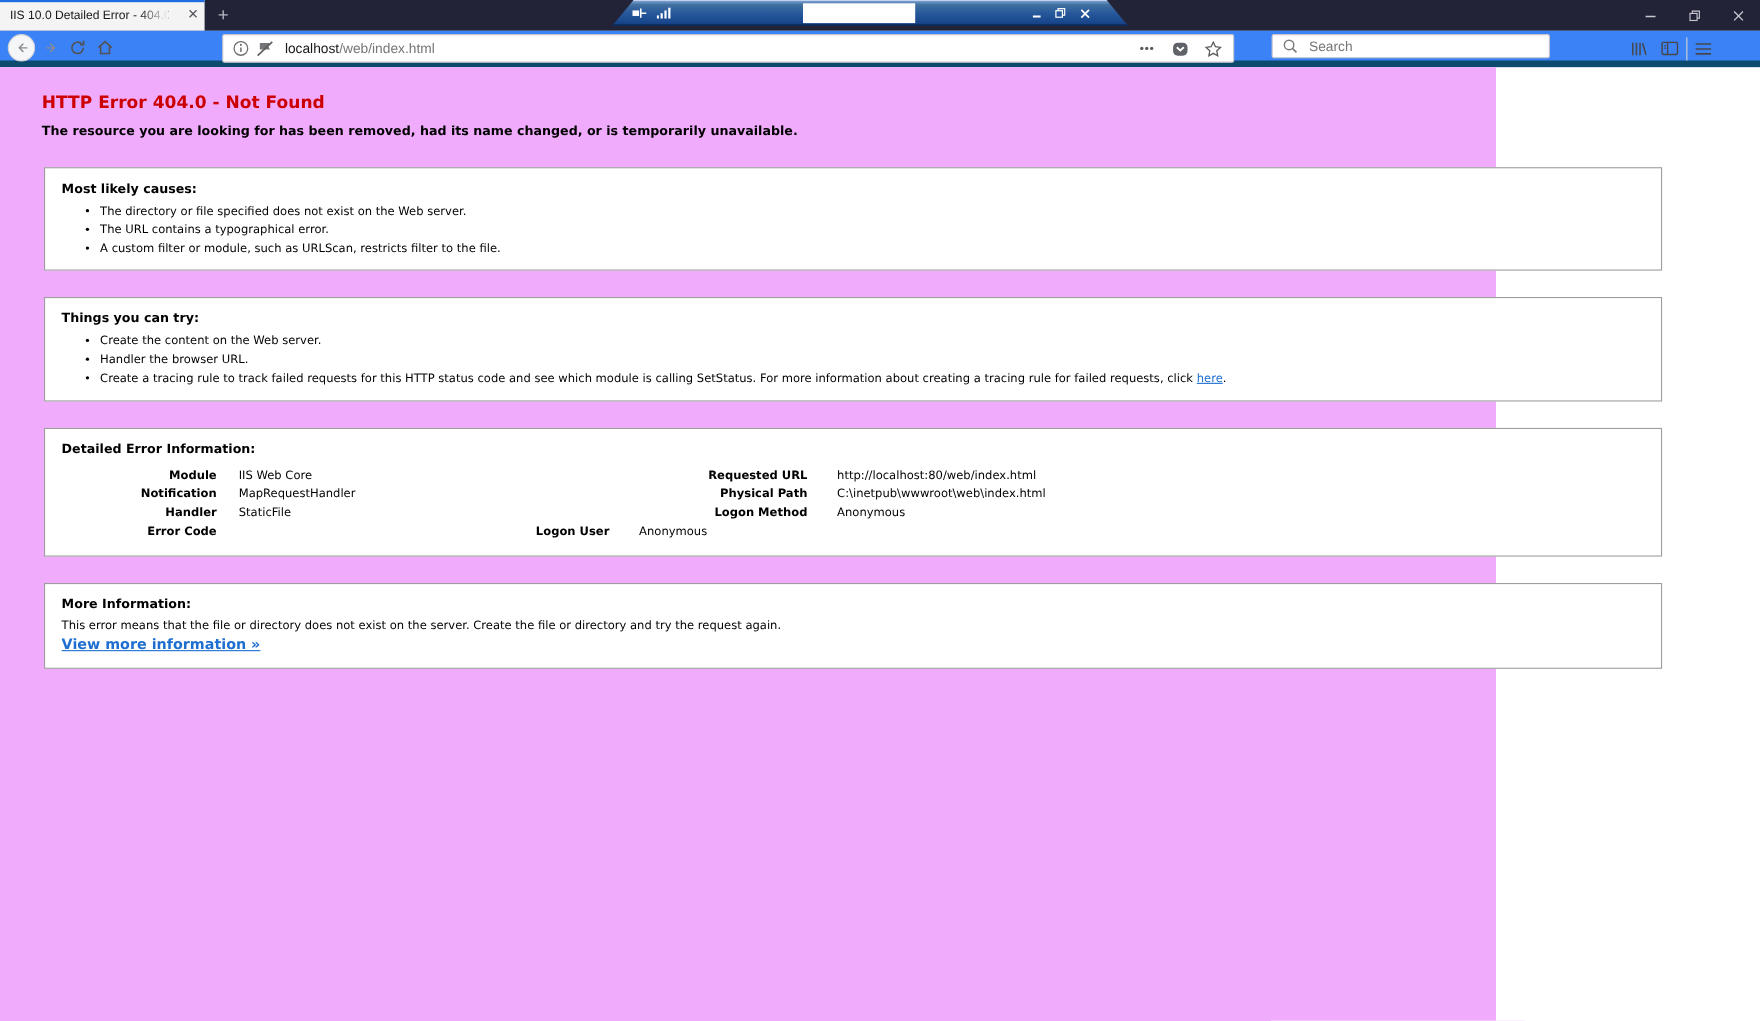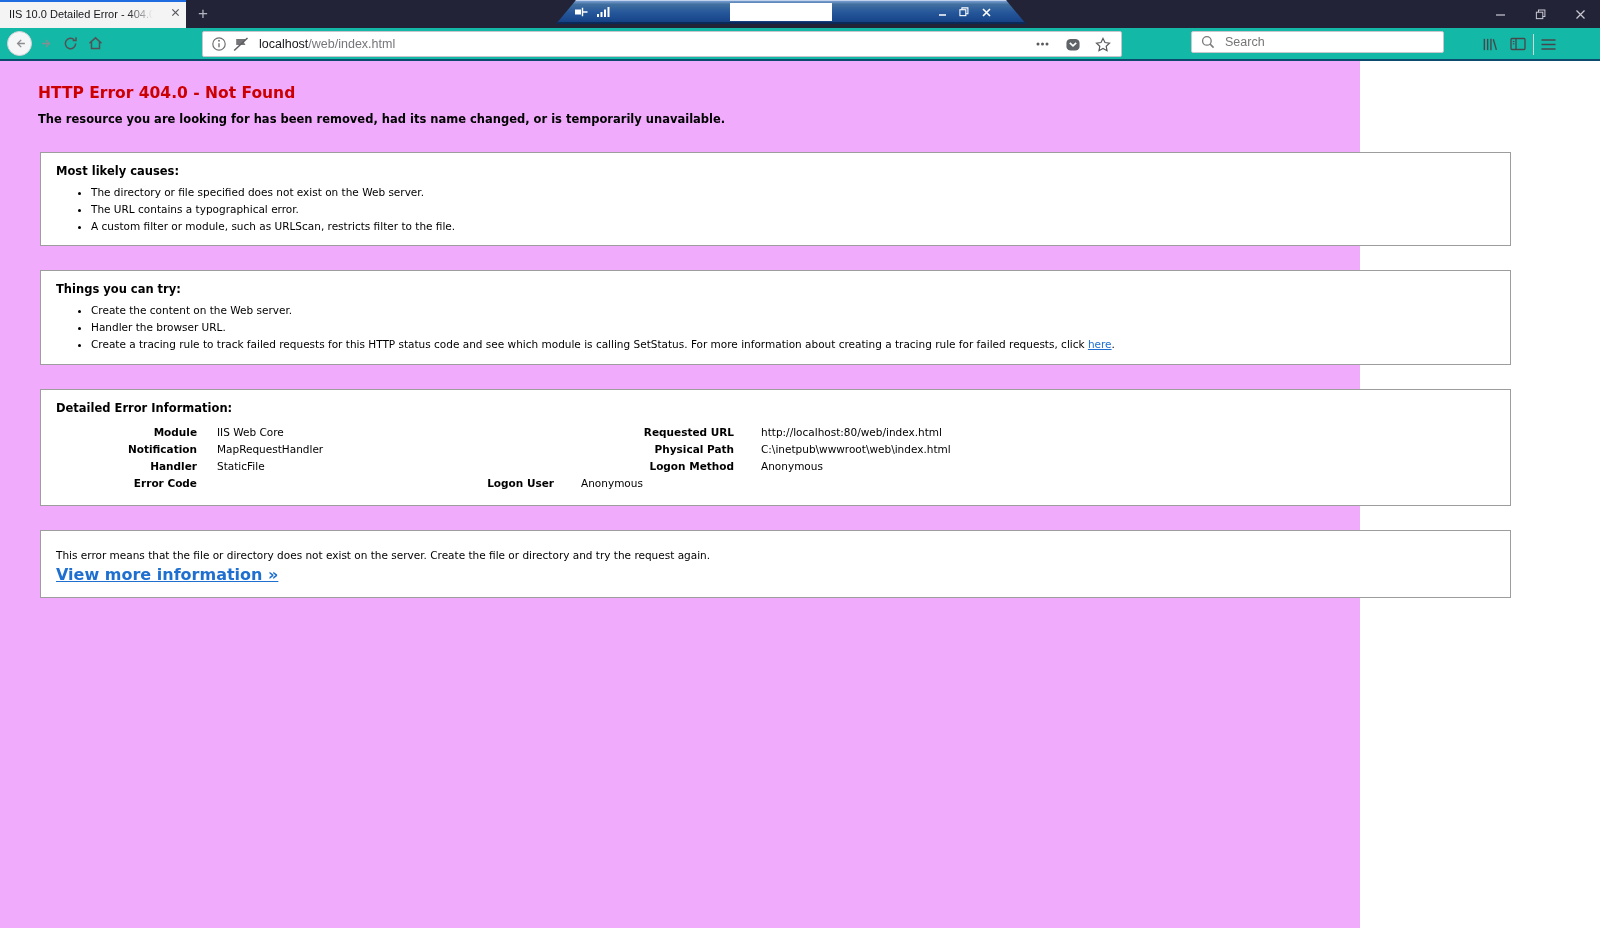--- a/index.html
+++ b/index.html
@@ -38,21 +38,21 @@
     box-shadow:inset 0 1px 0 rgba(255,255,255,.5), inset 0 -2px 0 rgba(6,26,62,.6);
   }
   .rdp > * { position:absolute; }
   .rdp-name { left:174px; top:3px; width:102px; height:18px; background:#ffffff; }
   .rdp-btns { left:378px; top:4px; display:flex; gap:6px; }
   .rdp-btn { width:16px; height:16px; display:flex; align-items:center; justify-content:center; color:#ffffff; }
 
   
   .toolbar {
     position:absolute; top:28px; left:0; width:1600px; height:33px;
-    background:#14b8a6; border-bottom:2px solid #0c4a6e;
+    background:#3b82f6; border-bottom:6px solid #0c4a6e;
   }
   .toolbar > * { position:absolute; }
   .back-circle {
     left:7px; top:3px; width:25px; height:25px; border:1px solid #d2d2d6; border-radius:50%;
     display:flex; align-items:center; justify-content:center; color:#8c8c90; background:#f5f6f7;
   }
   .fwd { left:40px; top:9px; color:#8c8c90; }
   .reload { left:63px; top:8px; color:#525256; }
   .home { left:88px; top:8px; color:#525256; }
 
@@ -64,21 +64,21 @@
   .perm-icon { margin-left:6px; color:#5d5d61; }
   .url-text { margin-left:10px; font-size:12.5px; }
   .url-host { color:#17171a; }
   .url-path { color:#76767a; }
   .url-spacer { flex:1; }
   .dots-icon { color:#5a5a5e; margin-right:16px; }
   .pocket-icon { color:#5f6368; margin-right:14px; }
   .star-icon { color:#5a5a5e; margin-right:10px; }
 
   .searchbar {
-    left:1191px; top:3px; width:253px; height:22px; background:#fff;
+    left:1156px; top:3px; width:253px; height:22px; background:#fff;
     border:1px solid #c6c6cc; border-radius:2px; display:flex; align-items:center;
   }
   .search-glass { margin-left:9px; color:#7a7a7e; }
   .searchbar input {
     border:none; outline:none; margin-left:8px; flex:1; font-size:12.5px;
     font-family:"Liberation Sans", sans-serif; color:#333; background:transparent;
   }
   .searchbar input::placeholder { color:#767676; }
 
   .library-icon { left:1482px; top:9px; color:#47474b; }
@@ -98,21 +98,21 @@
   .box.first { margin-top:26px; }
   .box-heading { font-size:11.5px; font-weight:bold; margin:0; }
   .box ul { margin:8px 0 0 0; padding-left:35px; }
   .box li { font-size:10.5px; line-height:12.8px; margin-top:4px; }
   a.inline-link { color:#1e6fd0; text-decoration:underline; }
   .details-grid { display:grid; grid-template-columns:141px 357px 180px auto; margin-top:9px; }
   .dl { font-weight:bold; text-align:right; font-size:10.5px; line-height:17px; }
   .dv { padding-left:20px; font-size:10.5px; line-height:17px; }
   .dv2 { padding-left:27px; font-size:10.5px; line-height:17px; }
   .more-text { margin:7px 0 0 0; font-size:10.5px; }
-  .more-link { display:inline-block; margin-top:4px; font-size:16px; font-weight:bold;
+  .more-link { display:inline-block; margin-top:4px; font-size:13px; font-weight:bold;
                color:#1e6fd0; text-decoration:underline; }
 </style>
 </head>
 <body>
 
 <div class="titlebar">
   <div class="tab">
     <div class="tab-title">IIS 10.0 Detailed Error - 404.0 - Not Found</div>
     <span class="tab-close">
       <svg width="9" height="9" viewBox="0 0 10 10">
@@ -315,16 +315,17 @@
       <div class="dl">Logon Method</div>
       <div class="dv2">Anonymous</div>
 
       <div class="dl">Error Code</div>
       <div class="dl">Logon User</div>
       <div class="dv2">Anonymous</div>
     </div>
   </div>
 
   <div class="box">
+    <div class="box-heading">More Information:</div>
     <p class="more-text">This error means that the file or directory does not exist on the server. Create the file or directory and try the request again.</p>
     <a class="more-link" href="#">View more information »</a>
   </div>
 </div>
 
 </body></html>

